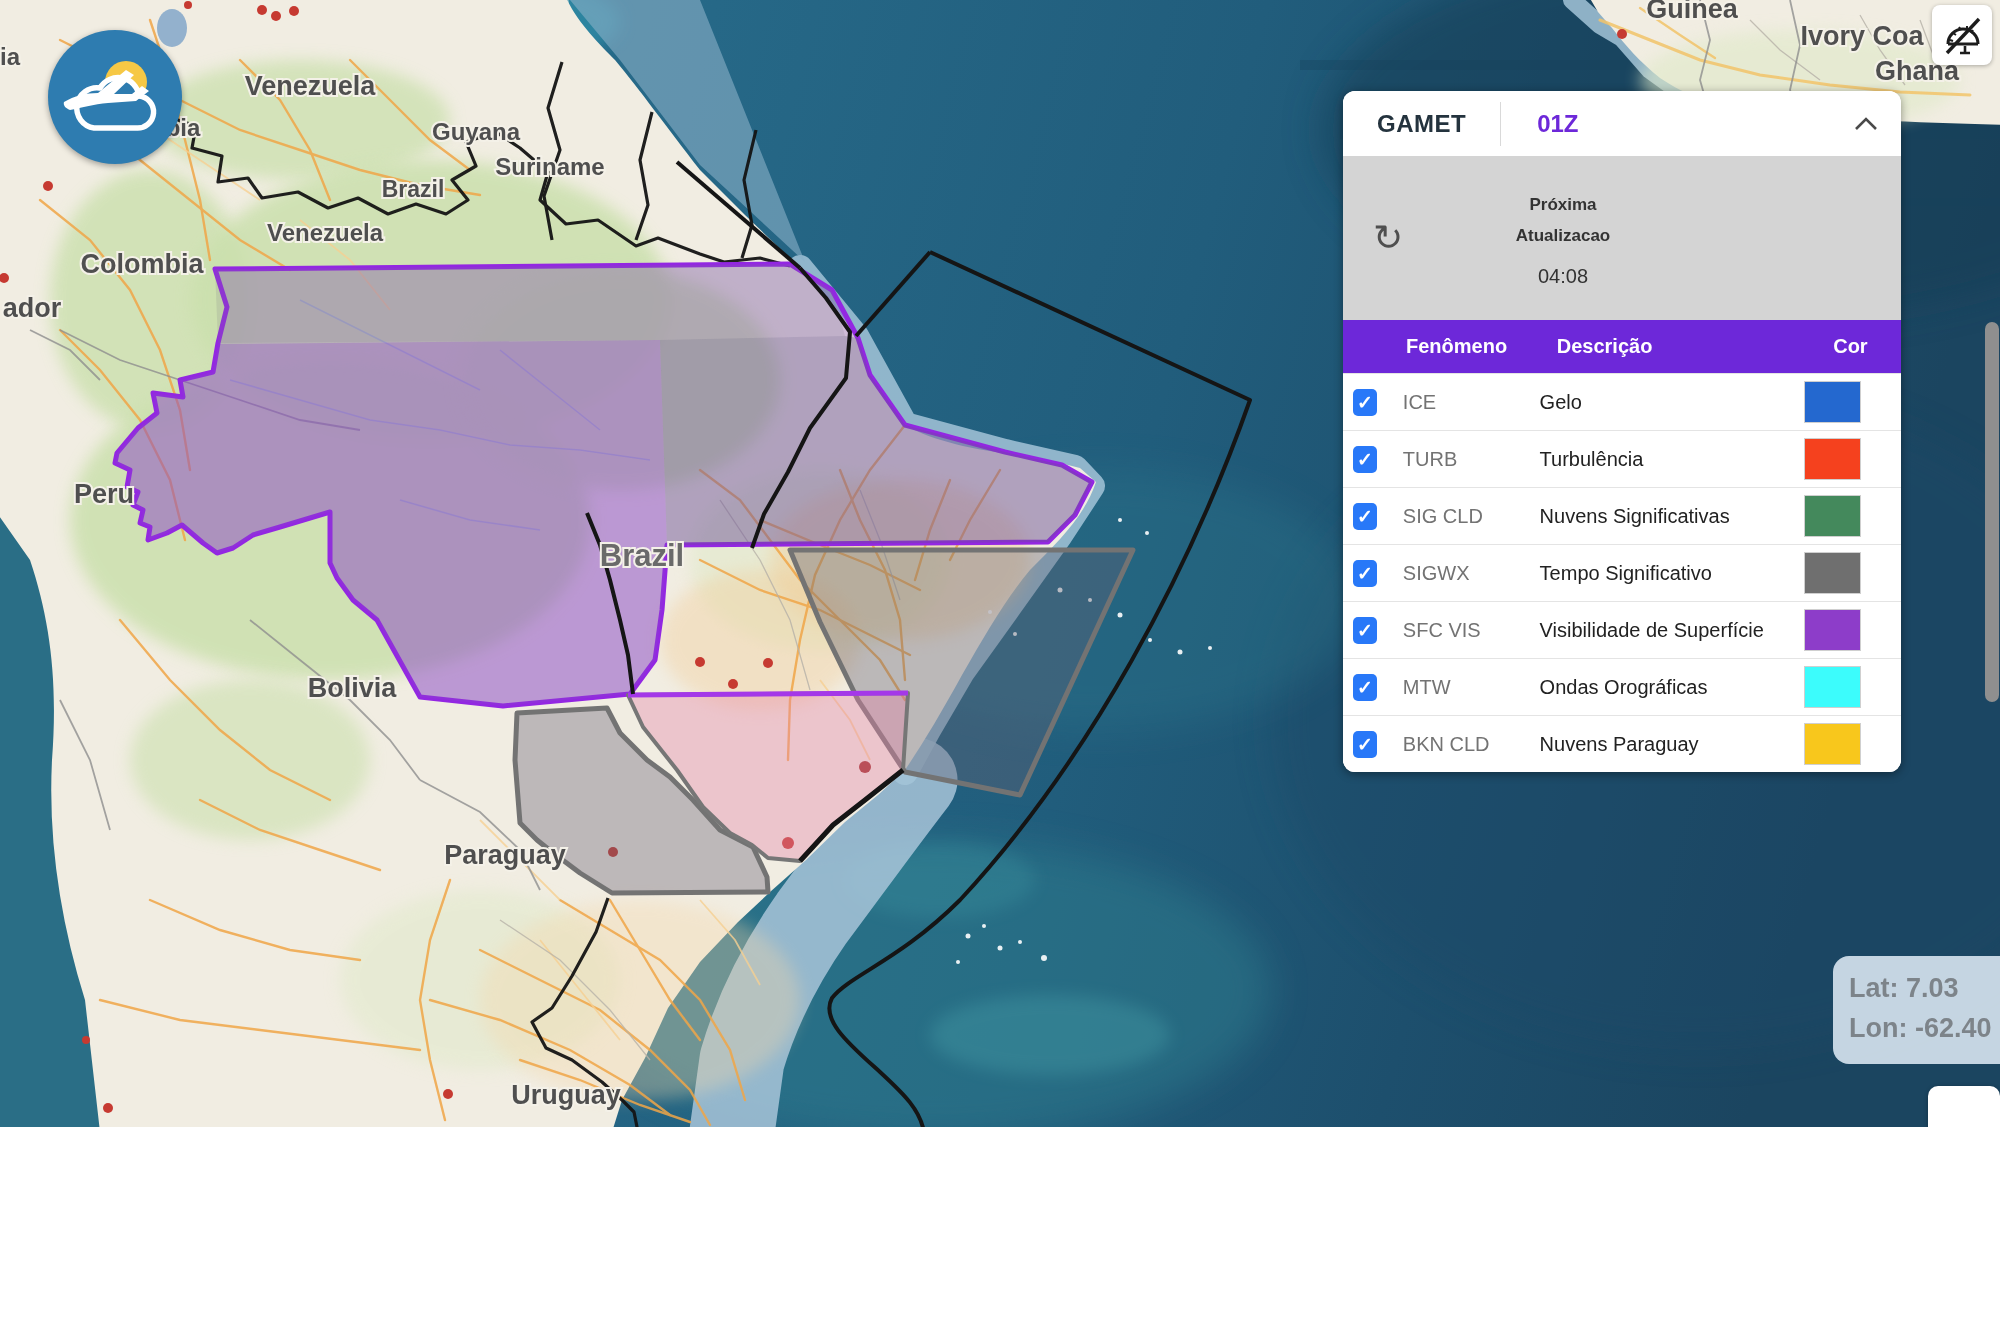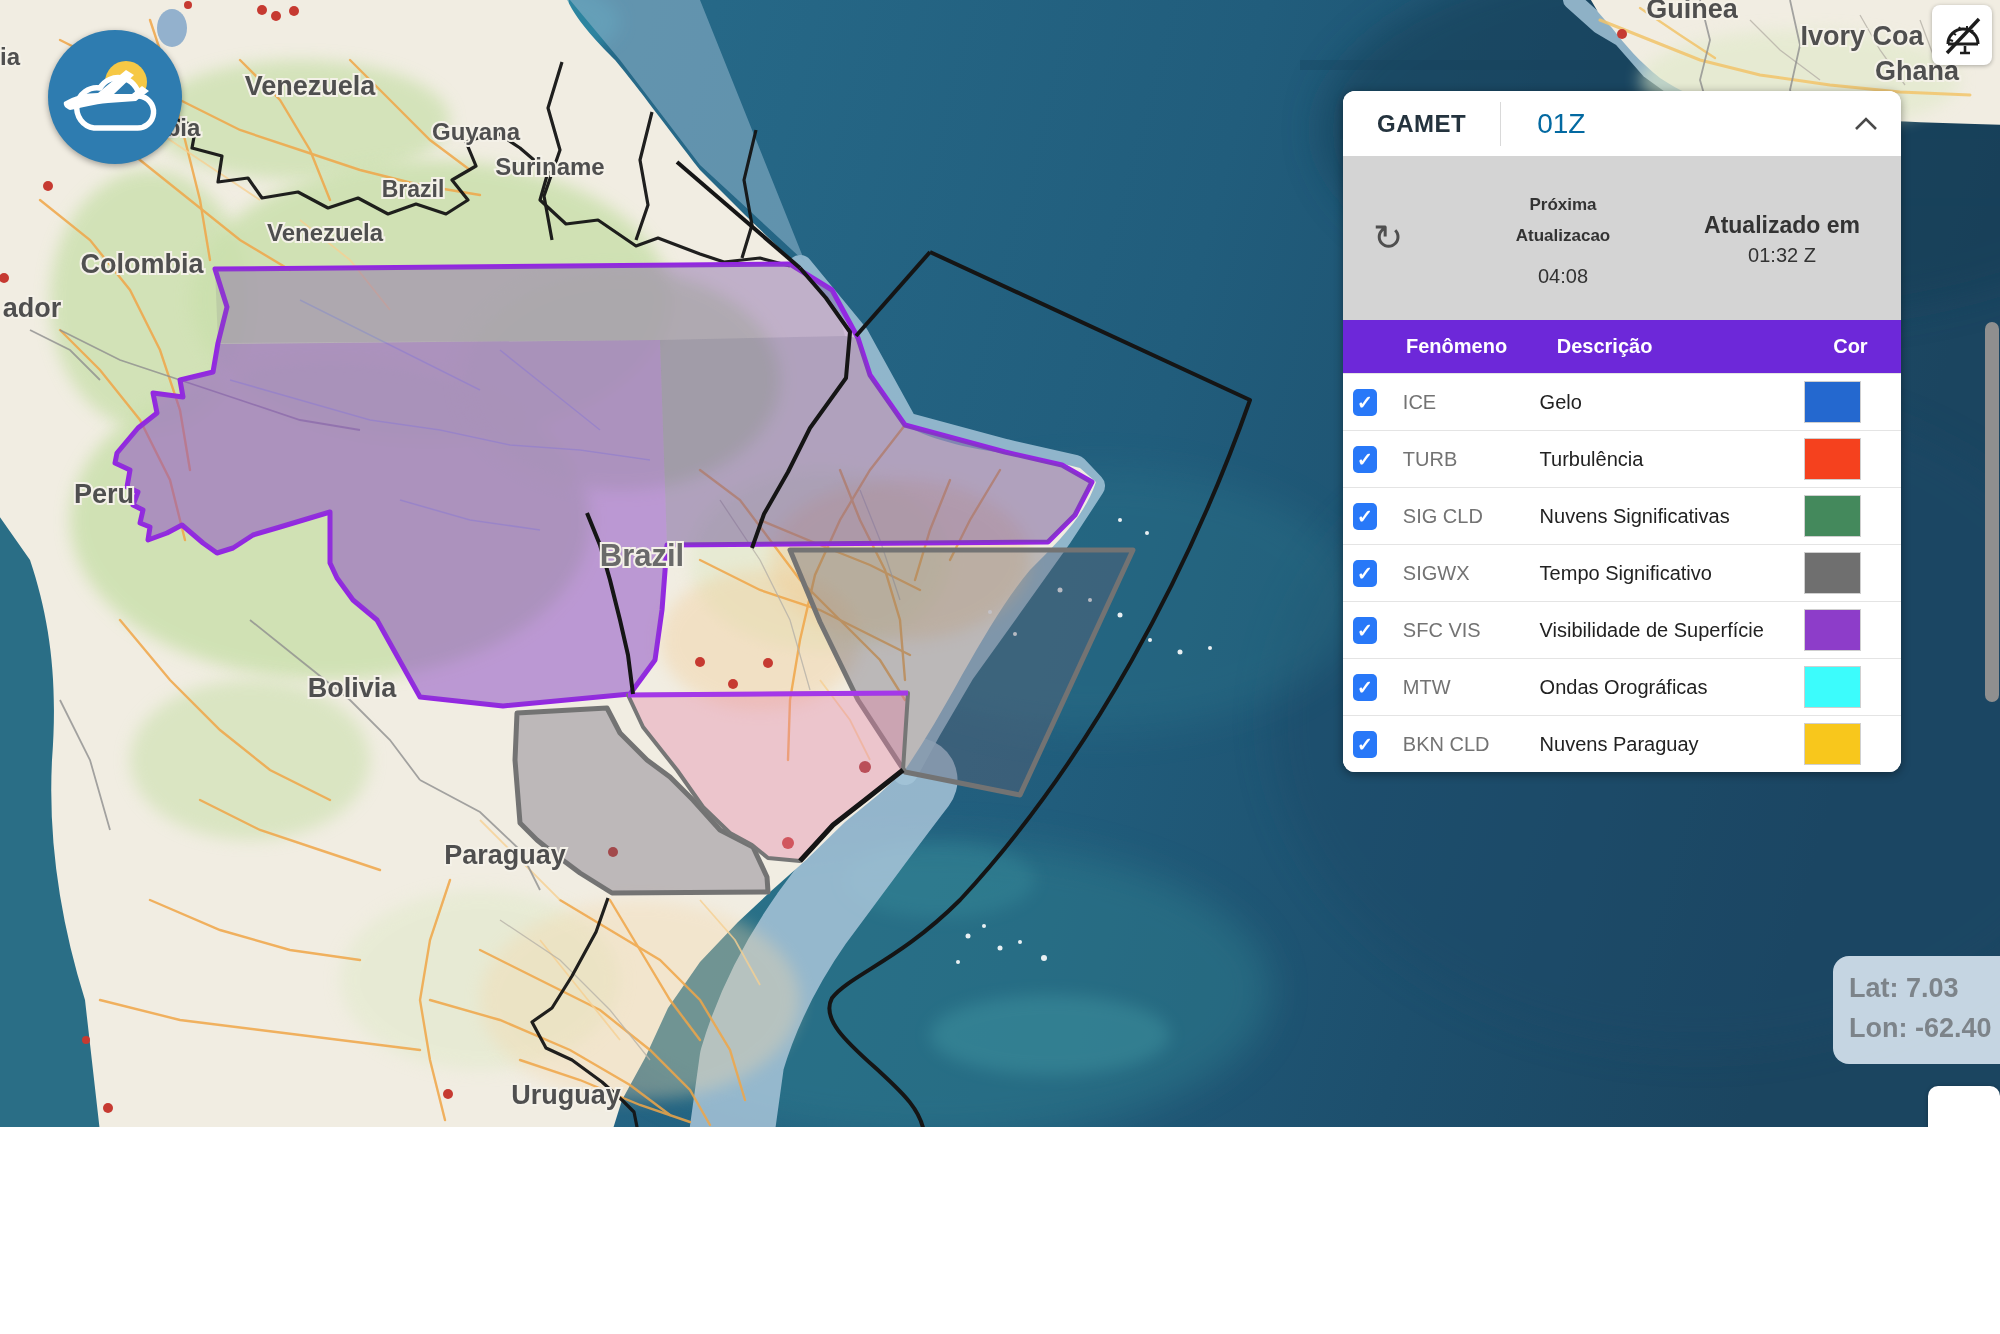--- a/index.html
+++ b/index.html
@@ -14,21 +14,21 @@
   
   .measure-btn{position:absolute;left:1932px;top:5px;width:60px;height:60px;background:#ffffff;border-radius:8px;
         box-shadow:0 1px 4px rgba(0,0,0,.3);display:flex;align-items:center;justify-content:center;}
 
   
   .panel{position:absolute;left:1343px;top:91px;width:558px;background:#ffffff;border-radius:12px;
          box-shadow:0 2px 10px rgba(0,0,0,.4);overflow:hidden;}
   .panel-header{height:65px;display:flex;align-items:center;background:#ffffff;}
   .tab{font-size:24px;font-weight:bold;color:#24333e;letter-spacing:.5px;padding:0 34px;}
   .tab-sep{width:1px;height:44px;background:#d9d9d9;}
-  .tab2{font-size:28px;font-weight:normal;color:#0369a1;padding:0 36px;}
+  .tab2{font-size:24px;font-weight:bold;color:#6d28d9;padding:0 36px;}
   .chevron{margin-left:auto;margin-right:22px;display:flex;align-items:center;}
   .info{height:164px;background:#d4d4d4;display:flex;align-items:center;}
   .refresh{width:90px;text-align:center;font-size:36px;color:#4f4f4f;line-height:1;}
   .info-mid{width:260px;text-align:center;color:#333;}
   .info-mid .b{font-size:17px;font-weight:bold;line-height:31px;}
   .info-mid .t{font-size:20px;margin-top:14px;}
   .info-right{flex:1;text-align:center;color:#333;padding-right:30px;}
   .info-right .b{font-size:23px;font-weight:bold;line-height:30px;}
   .info-right .t{font-size:20px;margin-top:4px;}
   .legend-head{height:53px;background:#6d28d9;display:flex;align-items:center;color:#fff;font-weight:bold;font-size:20px;}
@@ -318,24 +318,20 @@
           </svg>
         </div>
       </div>
       <div class="info">
         <div class="refresh"><span>↻</span></div>
         <div class="info-mid">
           <div class="b">Próxima</div>
           <div class="b">Atualizacao</div>
           <div class="t">04:08</div>
         </div>
-        <div class="info-right">
-          <div class="b">Atualizado em</div>
-          <div class="t">01:32 Z</div>
-        </div>
       </div>
       <div class="legend-head">
         <div class="lh-ph">Fenômeno</div>
         <div class="lh-desc">Descrição</div>
         <div class="lh-cor">Cor</div>
       </div>
 
       <div class="lrow">
         <div class="cbx" style="background: rgb(40, 120, 248);">
             <span>✓</span>

